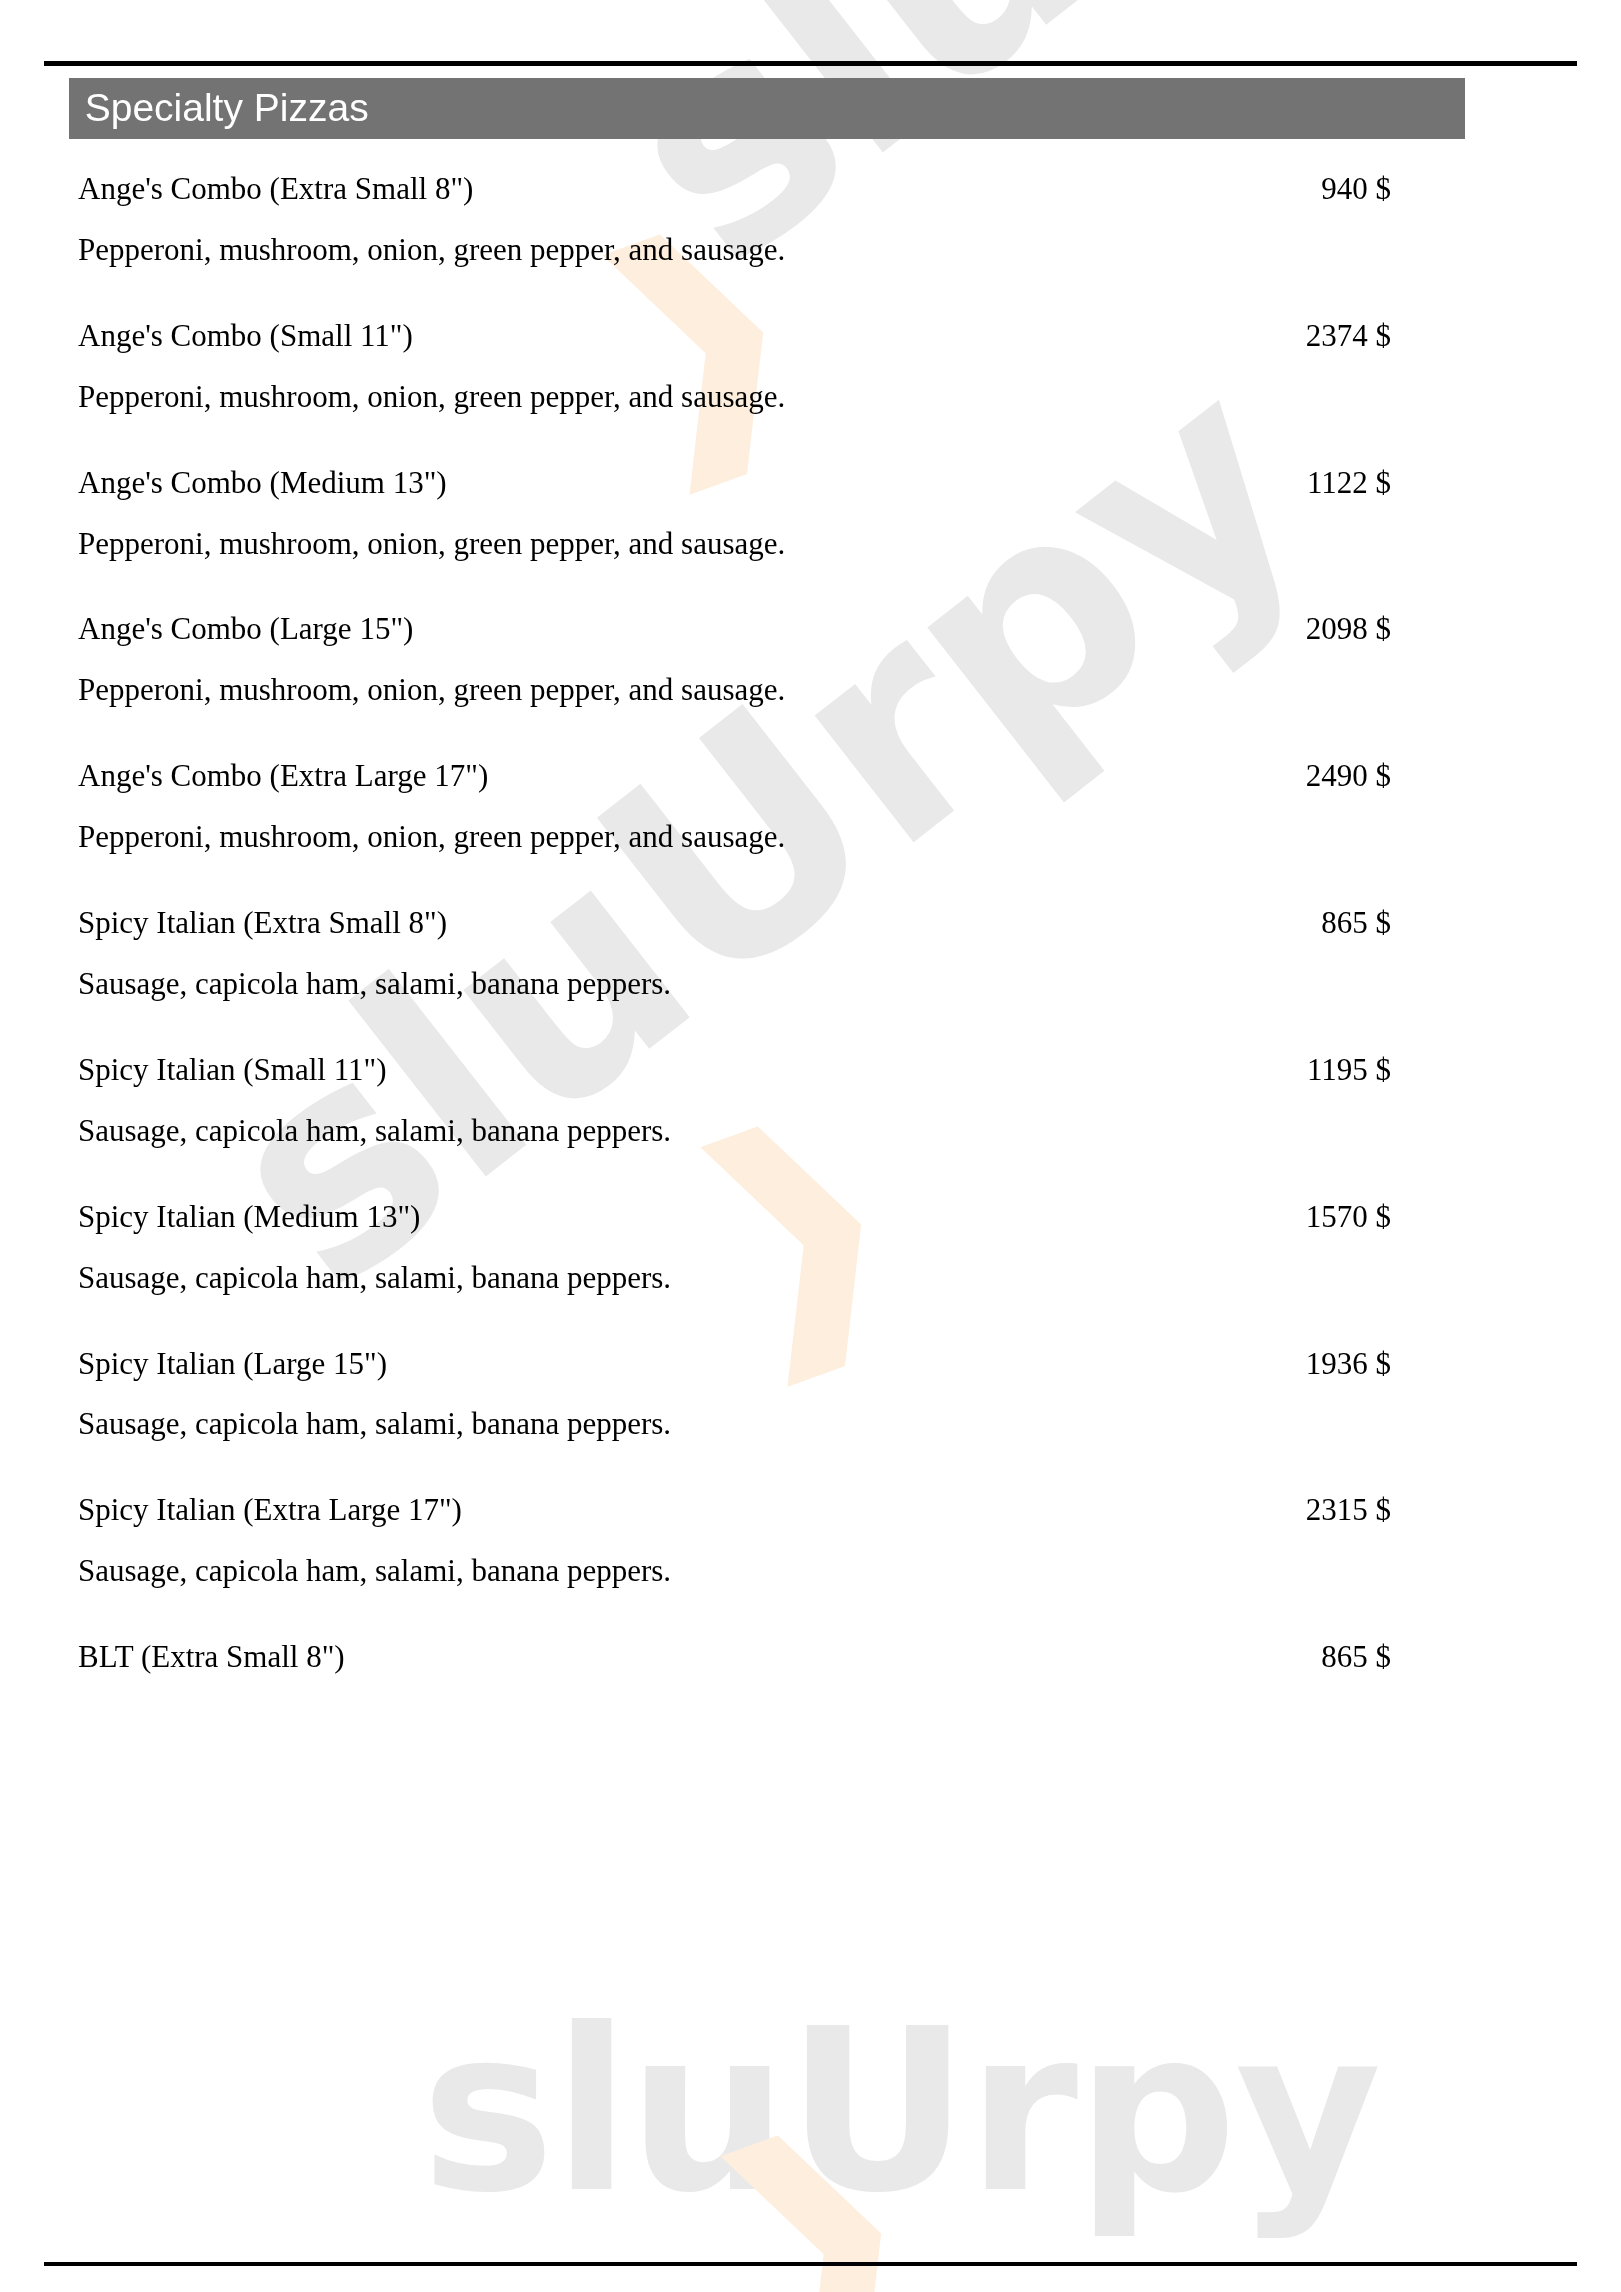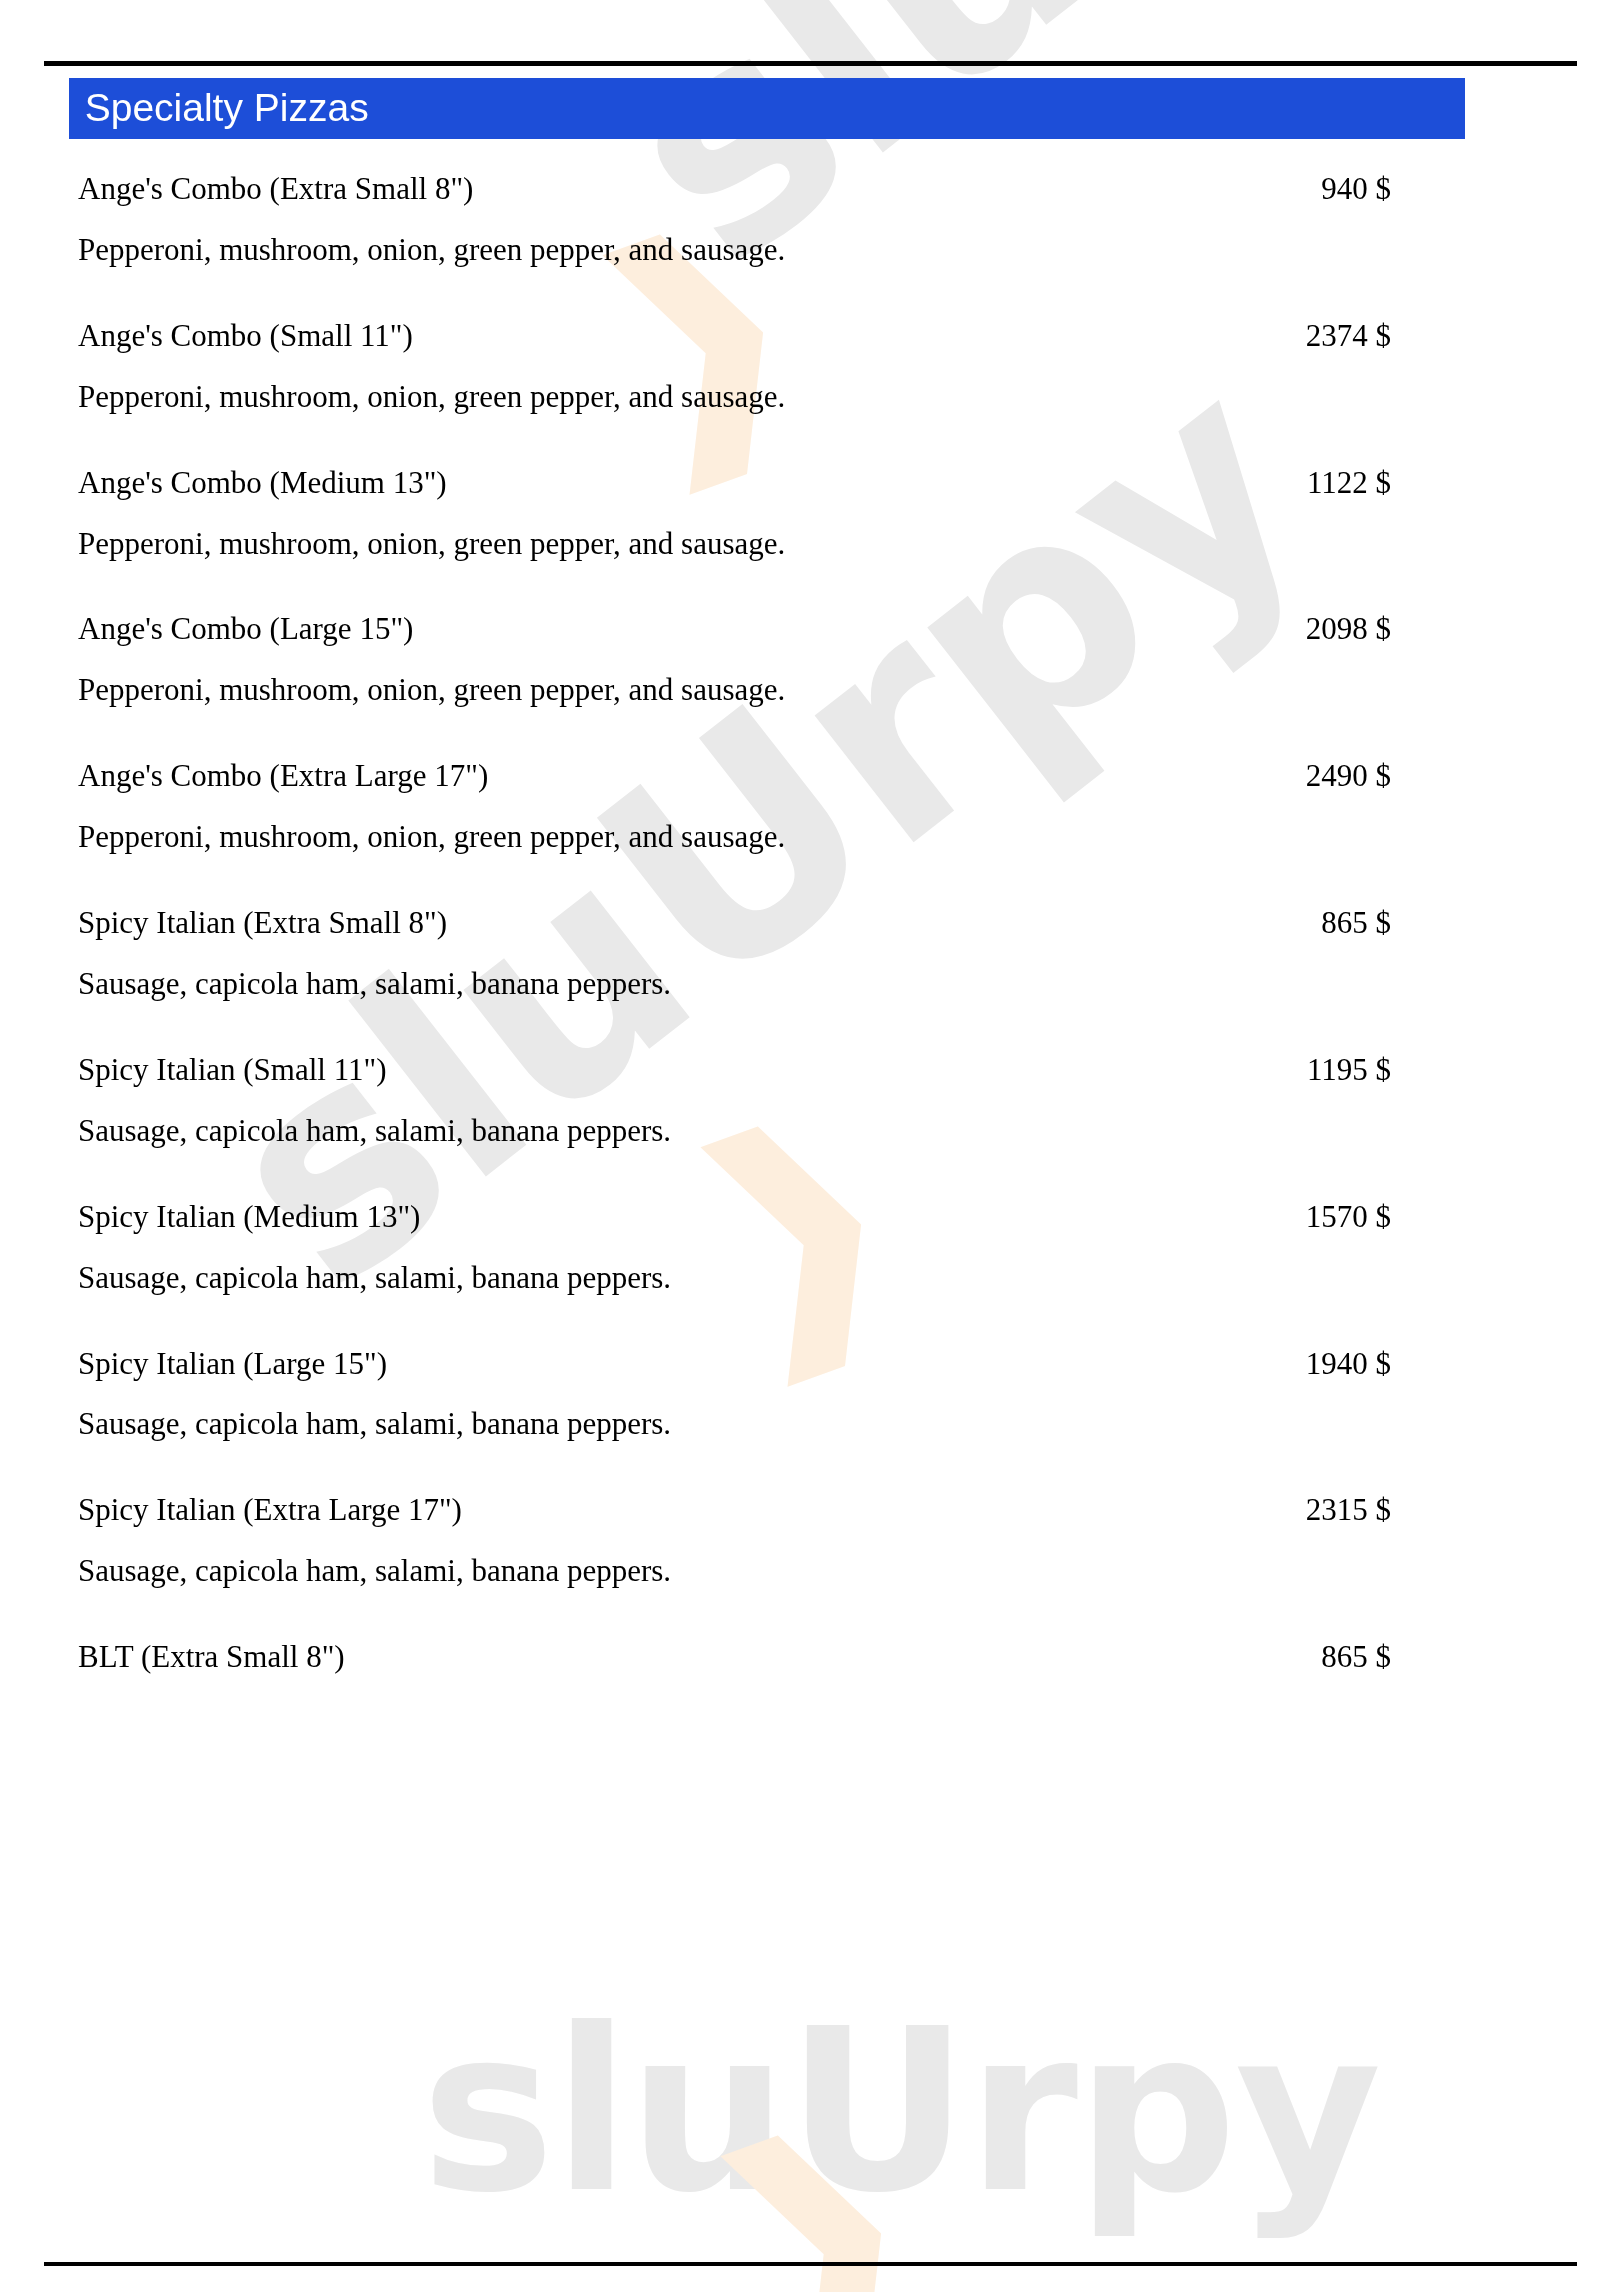--- a/index.html
+++ b/index.html
@@ -81,21 +81,21 @@
     z-index: 3;
   }
 
   
   .section-band {
     position: absolute;
     left: 69px;
     top: 78px;
     width: 1396px;
     height: 61px;
-    background: #1d4ed8;
+    background: #737373;
     z-index: 2;
   }
   .section-band-title {
     position: absolute;
     left: 15.7px;
     top: 7.8px;
     font-family: "Liberation Sans", sans-serif;
     font-size: 39px;
     font-weight: 400;
     color: #ffffff;
@@ -210,21 +210,21 @@
     <div class="menu-item">
       <div class="item-row">
         <div class="item-name">Spicy Italian (Medium 13")</div>
         <div class="item-price">1570 $</div>
       </div>
       <div class="item-desc">Sausage, capicola ham, salami, banana peppers.</div>
     </div>
     <div class="menu-item">
       <div class="item-row">
         <div class="item-name">Spicy Italian (Large 15")</div>
-        <div class="item-price">1940 $</div>
+        <div class="item-price">1936 $</div>
       </div>
       <div class="item-desc">Sausage, capicola ham, salami, banana peppers.</div>
     </div>
     <div class="menu-item">
       <div class="item-row">
         <div class="item-name">Spicy Italian (Extra Large 17")</div>
         <div class="item-price">2315 $</div>
       </div>
       <div class="item-desc">Sausage, capicola ham, salami, banana peppers.</div>
     </div>

